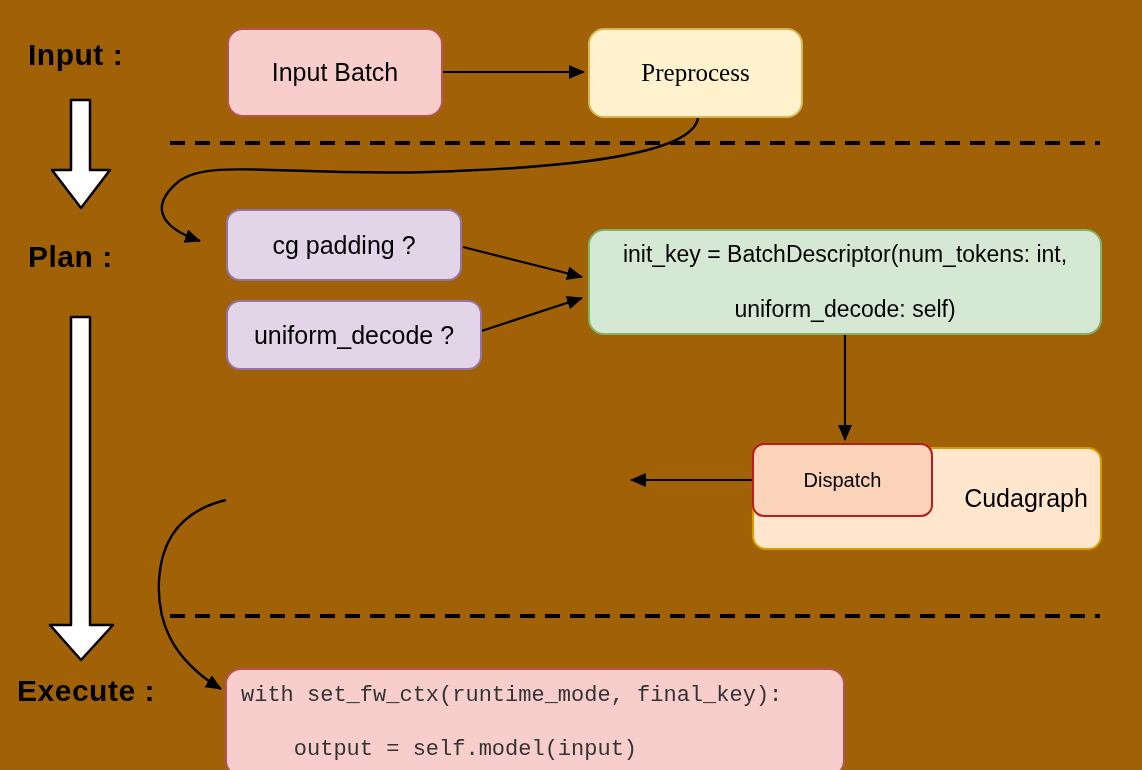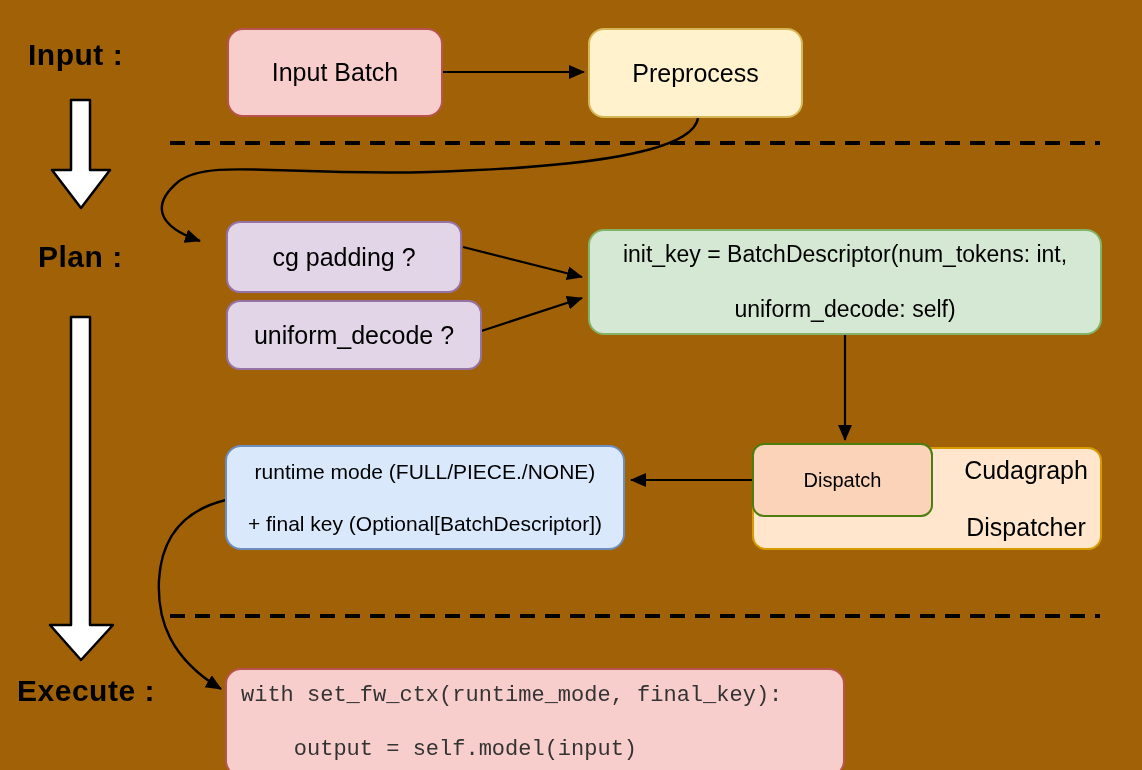--- a/index.html
+++ b/index.html
@@ -9,26 +9,26 @@
   }
   #wires{position:absolute;left:0;top:0;width:1142px;height:770px;z-index:1;}
   .node{
     position:absolute;z-index:2;display:flex;align-items:center;justify-content:center;
     box-sizing:border-box;line-height:1.3;
   }
   .phase-label{
     position:absolute;z-index:2;font-weight:bold;font-size:30px;letter-spacing:0.5px;
   }
   .red    {background:#F8CECC;border:2px solid #B85450;border-radius:16px;}
-  .yellow {background:#FFF2CC;border:2px solid #D6B656;border-radius:16px;}
+  .yellow {background:#FFF2CC;border:2px solid #D6B656;border-radius:16px;font-family:Liberation Serif, serif;}
   .purple {background:#E1D5E7;border:2px solid #9673A6;border-radius:14px;}
   .green  {background:#D5E8D4;border:2px solid #82B366;border-radius:16px;}
   .blue   {background:#DAE8FC;border:2px solid #6C8EBF;border-radius:16px;}
   .orange-outer{background:#FFE6CC;border:2px solid #D79B00;border-radius:14px;}
-  .orange-inner{background:#FAD3B8;border:2px solid #4d7c0f;border-radius:12px;}
+  .orange-inner{background:#FAD3B8;border:2px solid #b91c1c;border-radius:12px;}
   .fs25{font-size:25px;}
   .fs23{font-size:23px;}
   .fs21{font-size:21px;}
   .fs20{font-size:20px;}
   .code{
     font-family:"Liberation Mono","DejaVu Sans Mono",monospace;
     font-size:22px;color:#333;white-space:pre;line-height:1.32;
     justify-content:flex-start;align-items:center;text-align:left;padding-left:14px;margin-top:25px;
   }
   .stack{display:flex;flex-direction:column;gap:25px;}
@@ -56,45 +56,40 @@
     <line x1="463" y1="337" x2="582" y2="298" stroke="#000" stroke-width="2.2" marker-end="url(#arrow)"></line>
     <line x1="845" y1="335" x2="845" y2="440" stroke="#000" stroke-width="2.2" marker-end="url(#arrow)"></line>
     <line x1="752" y1="480" x2="631" y2="480" stroke="#000" stroke-width="2.2" marker-end="url(#arrow)"></line>
 
     <path d="M 698 118 C 692 156, 560 168, 430 172 C 280 176, 208 158, 178 182
              C 152 204, 156 226, 200 241" fill="none" stroke="#000" stroke-width="2.4" marker-end="url(#arrow)"></path>
     <path d="M 226 500 C 176 512, 161 545, 159 580 C 157 620, 170 658, 221 689" fill="none" stroke="#000" stroke-width="2.4" marker-end="url(#arrow)"></path>
   </svg>
 
   <div class="phase-label" style="left:28px;top:38px;">Input :</div>
-  <div class="phase-label" style="left:38px;top:240px;">Plan :</div>
+  <div class="phase-label" style="left:28px;top:240px;">Plan :</div>
   <div class="phase-label" style="left:17px;top:674px;">Execute :</div>
 
   <div class="node red fs25" style="left:227px;top:28px;width:216px;height:89px;">Input Batch</div>
   <div class="node yellow fs25" style="left:588px;top:28px;width:215px;height:90px;">Preprocess</div>
 
-  <div class="node purple fs25" style="left:226px;top:209px;width:236px;height:72px;margin-top:12px;">cg padding ?</div>
+  <div class="node purple fs25" style="left:226px;top:209px;width:236px;height:72px;">cg padding ?</div>
   <div class="node purple fs25" style="left:226px;top:300px;width:256px;height:70px;">uniform_decode ?</div>
 
   <div class="node green stack fs23" style="left:588px;top:229px;width:514px;height:106px;">
     <span>init_key = BatchDescriptor(num_tokens: int,</span>
     <span>uniform_decode: self)</span>
   </div>
 
   <div class="node orange-outer" style="left:752px;top:447px;width:350px;height:103px;justify-content:flex-end;">
     <div class="stack fs25" style="width:148px;align-items:center;">
       <span>Cudagraph</span>
-      <span>Dispatcher</span>
     </div>
   </div>
   <div class="node orange-inner fs20" style="left:752px;top:443px;width:181px;height:74px;z-index:3;">Dispatch</div>
 
-  <div class="node blue stack fs21" style="left:225px;top:445px;width:400px;height:105px;">
-    <span>runtime mode (FULL/PIECE./NONE)</span>
-    <span>+ final key (Optional[BatchDescriptor])</span>
-  </div>
 
   <div class="node red code stack" style="left:225px;top:643px;width:620px;height:109px;align-items:flex-start;justify-content:center;">
     <span>with set_fw_ctx(runtime_mode, final_key):</span>
     <span>    output = self.model(input)</span>
   </div>
 
 </div>
 
 </body></html>

